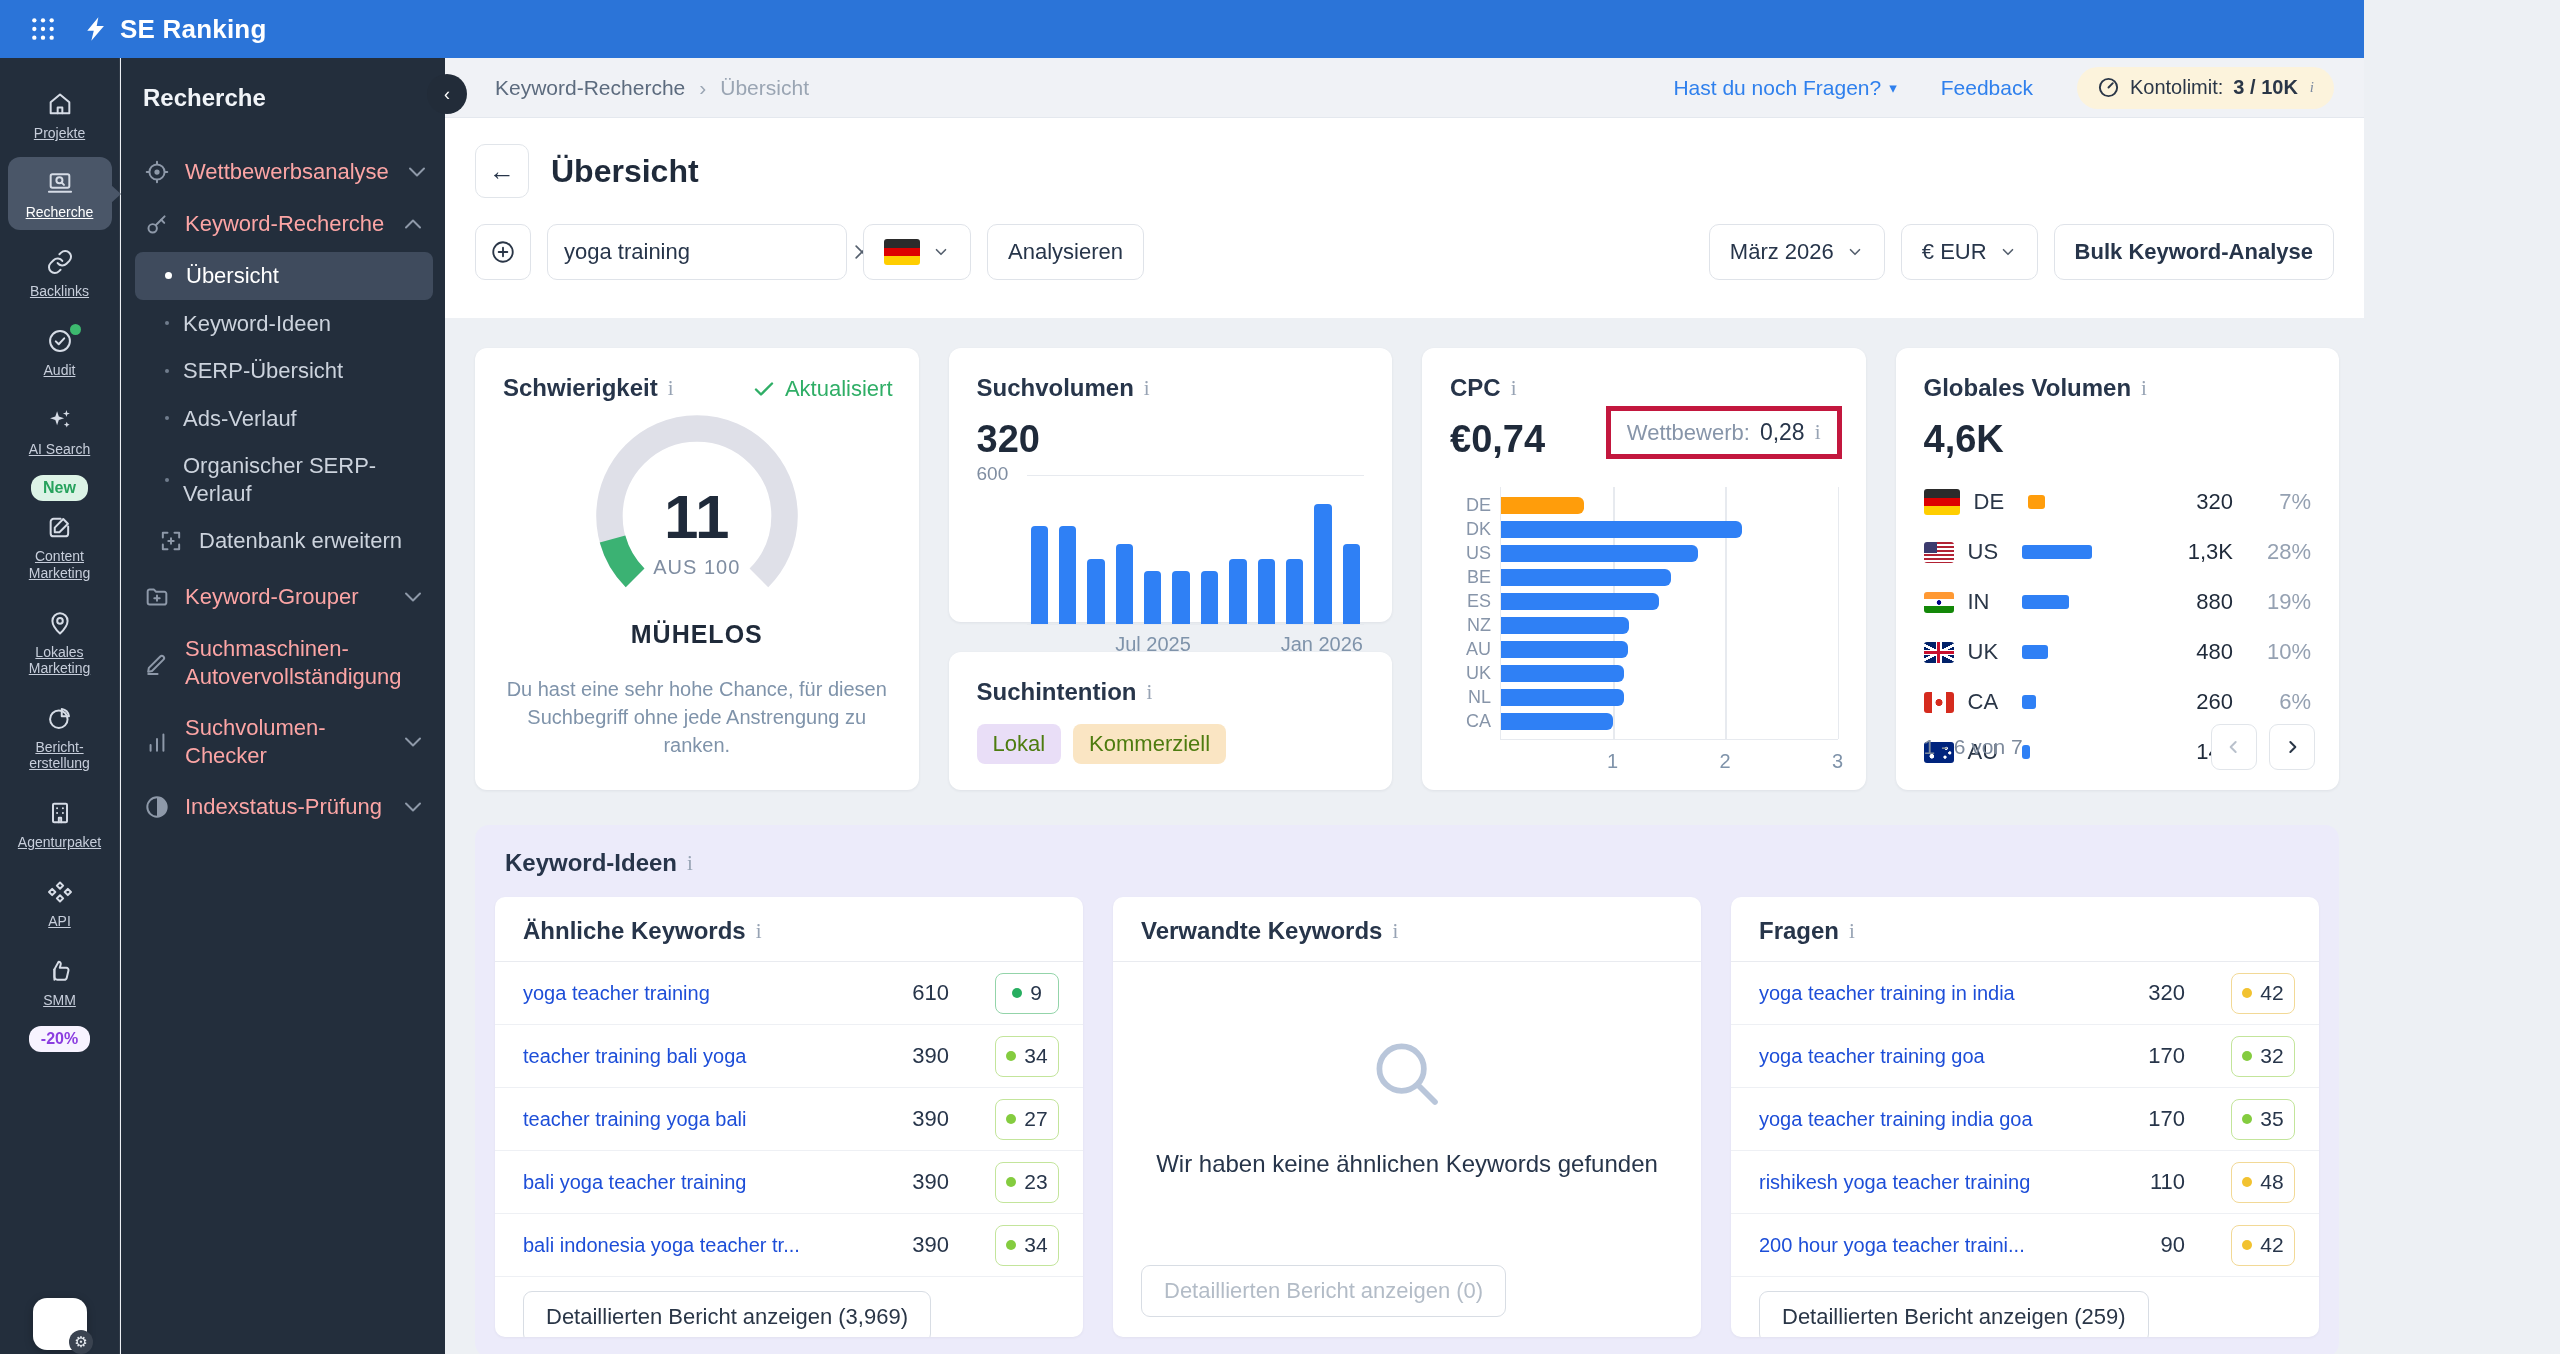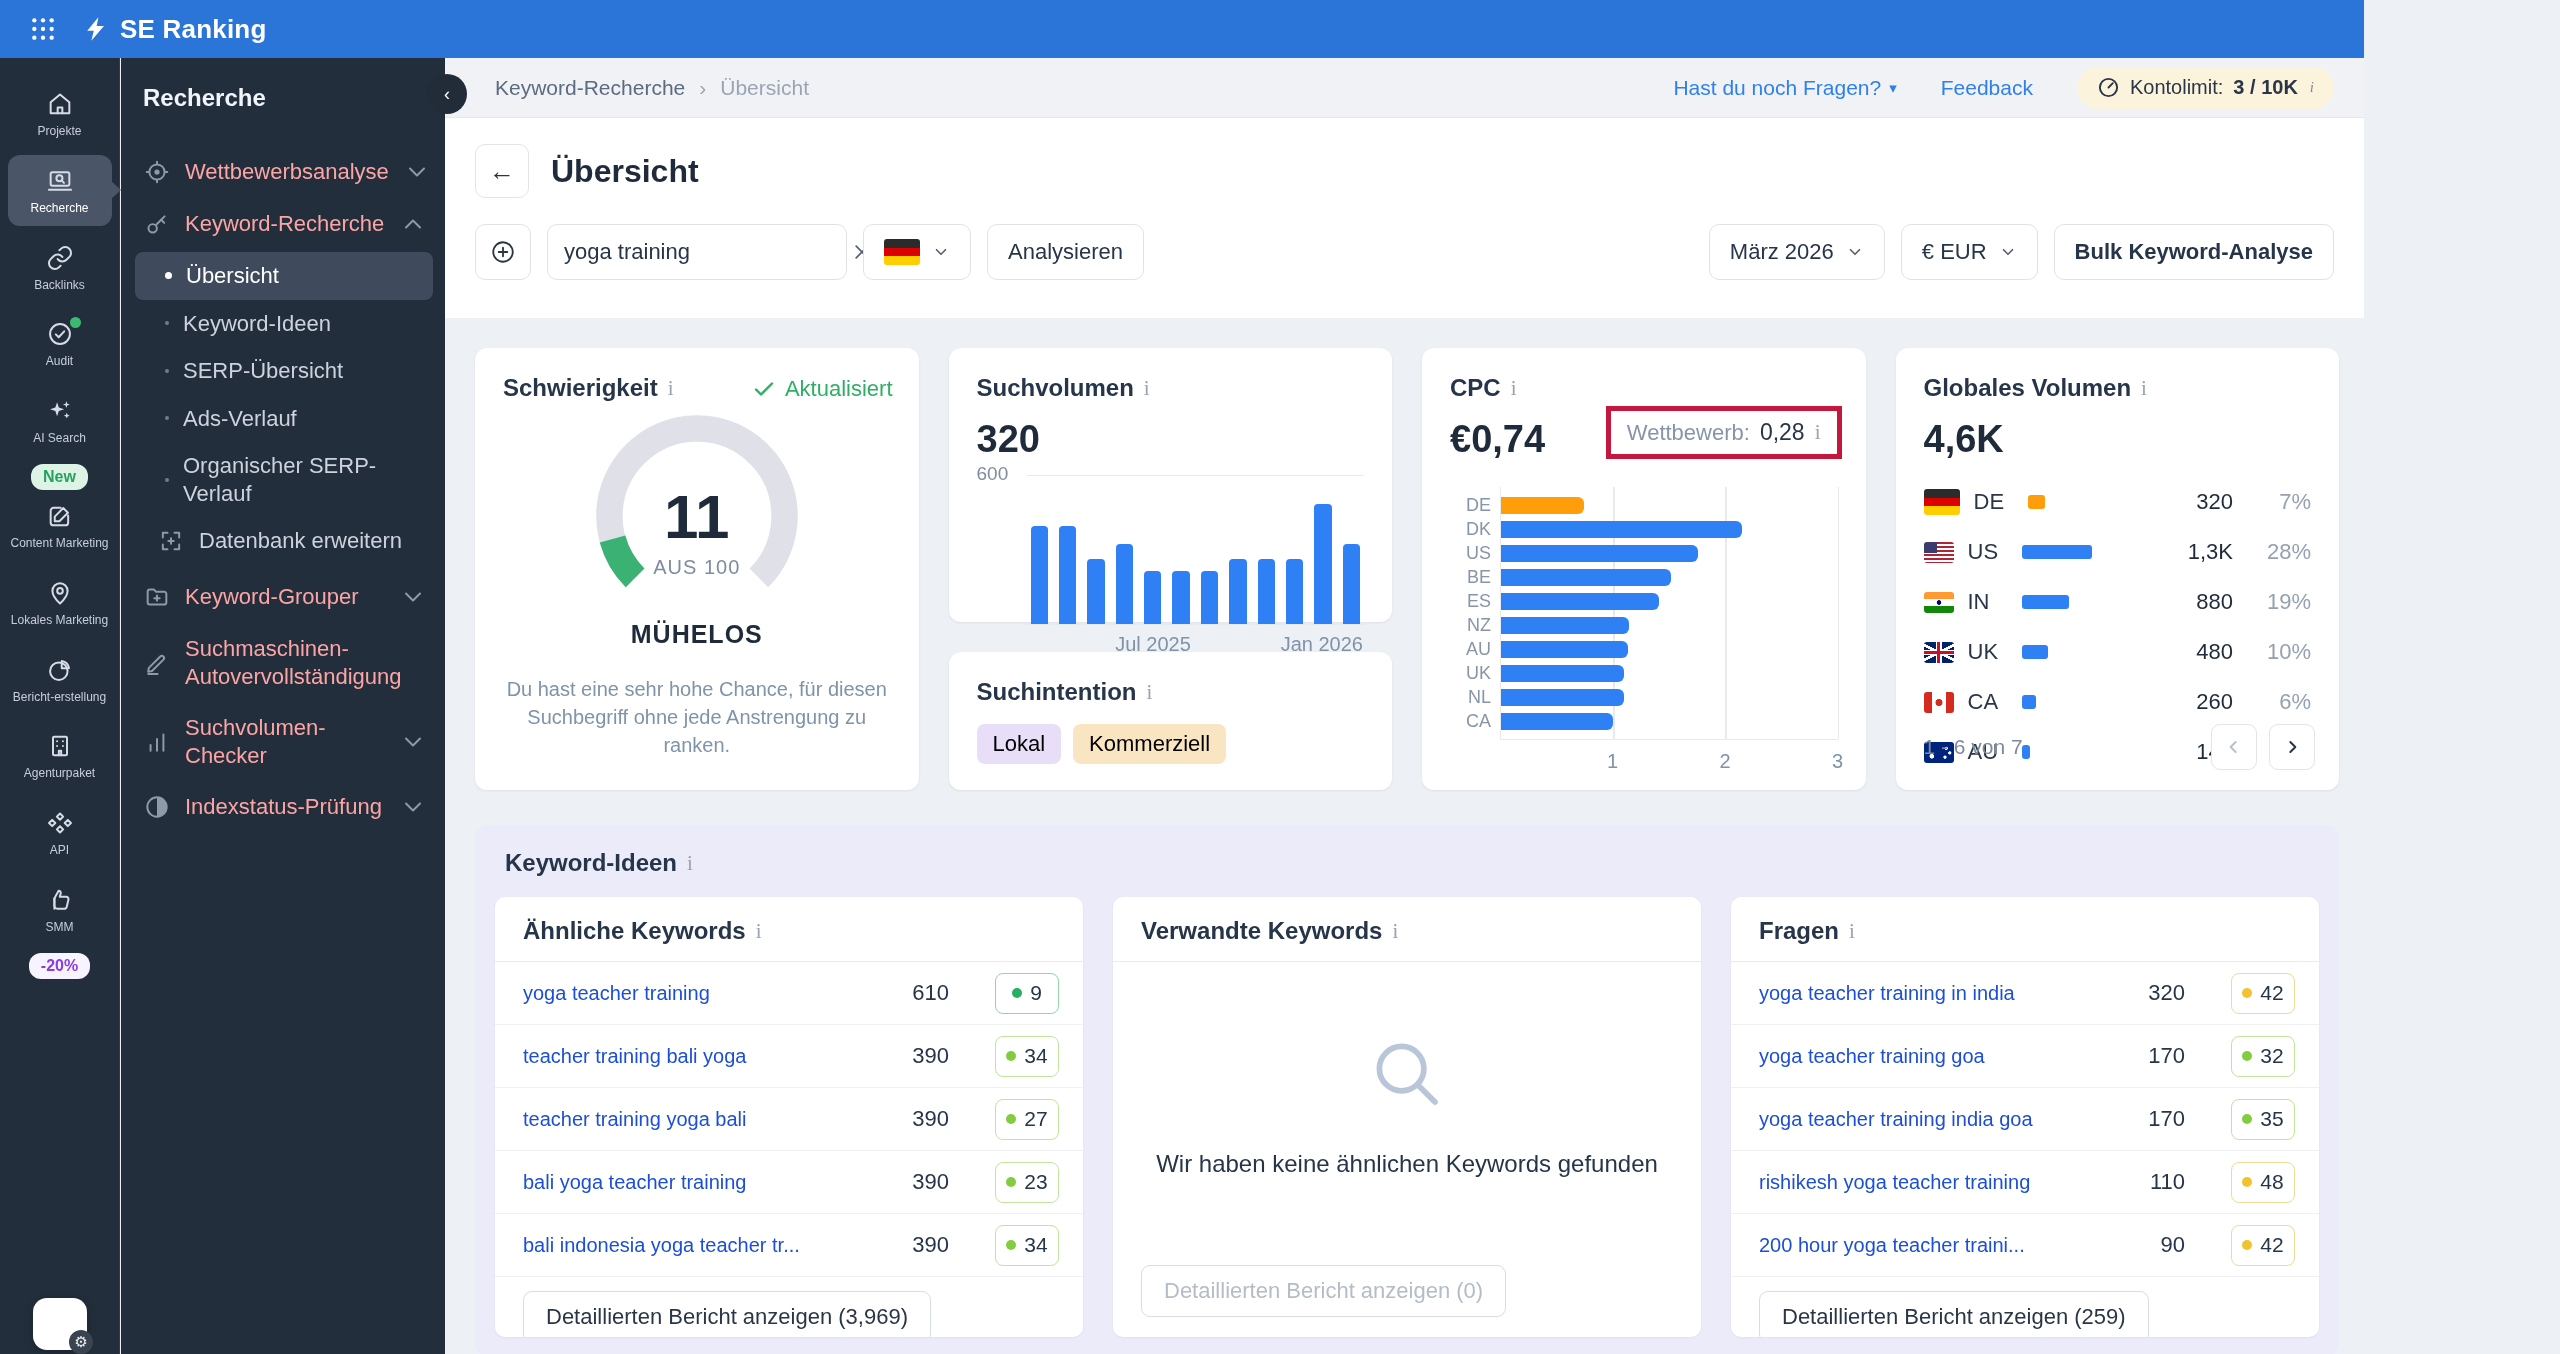--- a/index.html
+++ b/index.html
@@ -24,21 +24,21 @@
   .iconrail { position:absolute; top:58px; left:0; width:120px; bottom:0; background:#232e3c; z-index:20;
               display:flex; flex-direction:column; align-items:center; padding-top:20px;
               border-right:1px solid rgba(255,255,255,.07); }
   .rail-item { position:relative; width:104px; padding:12px 2px 10px; margin-bottom:6px; display:flex; flex-direction:column;
                align-items:center; gap:7px; color:#c7cedb; cursor:pointer; border-radius:12px; }
   .rail-item.active { background:#4a5668; color:#fff; }
   .rail-item.active::after { content:''; position:absolute; right:-9px; top:50%; transform:translateY(-50%);
                border:9px solid transparent; border-left:10px solid #4a5668; border-right:0; }
   .rail-icon { position:relative; display:inline-flex; color:#d6dce6; }
   .rail-icon .green-dot { position:absolute; top:-3px; right:-7px; width:11px; height:11px; border-radius:50%; background:#3dba6f; }
-  .rail-label { font-size:12px; line-height:1.15; text-align:center; max-width:100px; }
+  .rail-label { font-size:14px; line-height:1.15; text-align:center; max-width:100px;text-decoration:underline; }
   .rail-badge { font-size:16px; font-weight:700; border-radius:12px; padding:4px 12px; margin-top:2px; }
   .rail-badge.new { background:#dcf3e6; color:#27a25d; }
   .rail-badge.promo { background:#f7f3ff; color:#8b3de0; }
 
   
   .submenu { position:absolute; top:58px; left:121px; width:324px; bottom:0; background:#232e3c; z-index:20; padding:26px 12px 0 14px; }
   .sm-title { color:#f1f4f8; font-size:24px; font-weight:700; padding-left:8px; margin-bottom:34px; }
   .sm-item { display:flex; align-items:center; gap:14px; padding:12px 6px 12px 8px; color:#fca5a5; font-size:22px; cursor:pointer; border-radius:8px; }
   .sm-item .sm-ic { color:#8e99a9; display:inline-flex; flex:0 0 24px; }
   .sm-item .sm-lbl { flex:1; line-height:1.25; }
@@ -132,21 +132,21 @@
   .vchart { margin-top:14px; position:relative; padding-left:50px; }
   .v-plot { position:relative; height:150px; border-top:1.5px solid #e7eaef; border-bottom:1.5px solid #e7eaef;
             display:flex; align-items:flex-end; gap:11px; padding:0 4px; }
   .v-600 { position:absolute; left:0; top:-10px; font-size:19px; color:#7f8da1; }
   .vbar { flex:1; background:#2f80f5; border-radius:4px 4px 0 0; }
   .v-ticks { position:relative; height:30px; margin-top:8px; font-size:20px; color:#7f93aa; }
   .v-ticks span { position:absolute; transform:translateX(-50%); white-space:nowrap; }
 
   
   .intent-badges { display:flex; gap:12px; margin-top:18px; }
-  .ibadge { font-size:22px; color:#000000; padding:7px 16px; border-radius:8px; }
+  .ibadge { font-size:22px; color:#4d7c0f; padding:7px 16px; border-radius:8px; }
   .ibadge.local { background:#e9def7; }
   .ibadge.comm { background:#fae5c3; }
 
   
   .comp-box { position:absolute; right:24px; top:58px; border:5px solid #c3173e; background:#fff; padding:8px 16px;
               display:flex; align-items:center; gap:10px; font-size:22px; }
   .comp-box .lbl { color:#8795a9; }
   .comp-box .val { color:#27354a; font-size:23px; }
   .cpc-chart { margin-top:26px; }
   .cpc-grid { position:relative; border-left:1.5px solid #e7eaef; border-bottom:1.5px solid #e7eaef; margin-left:50px; padding:6px 0; }

